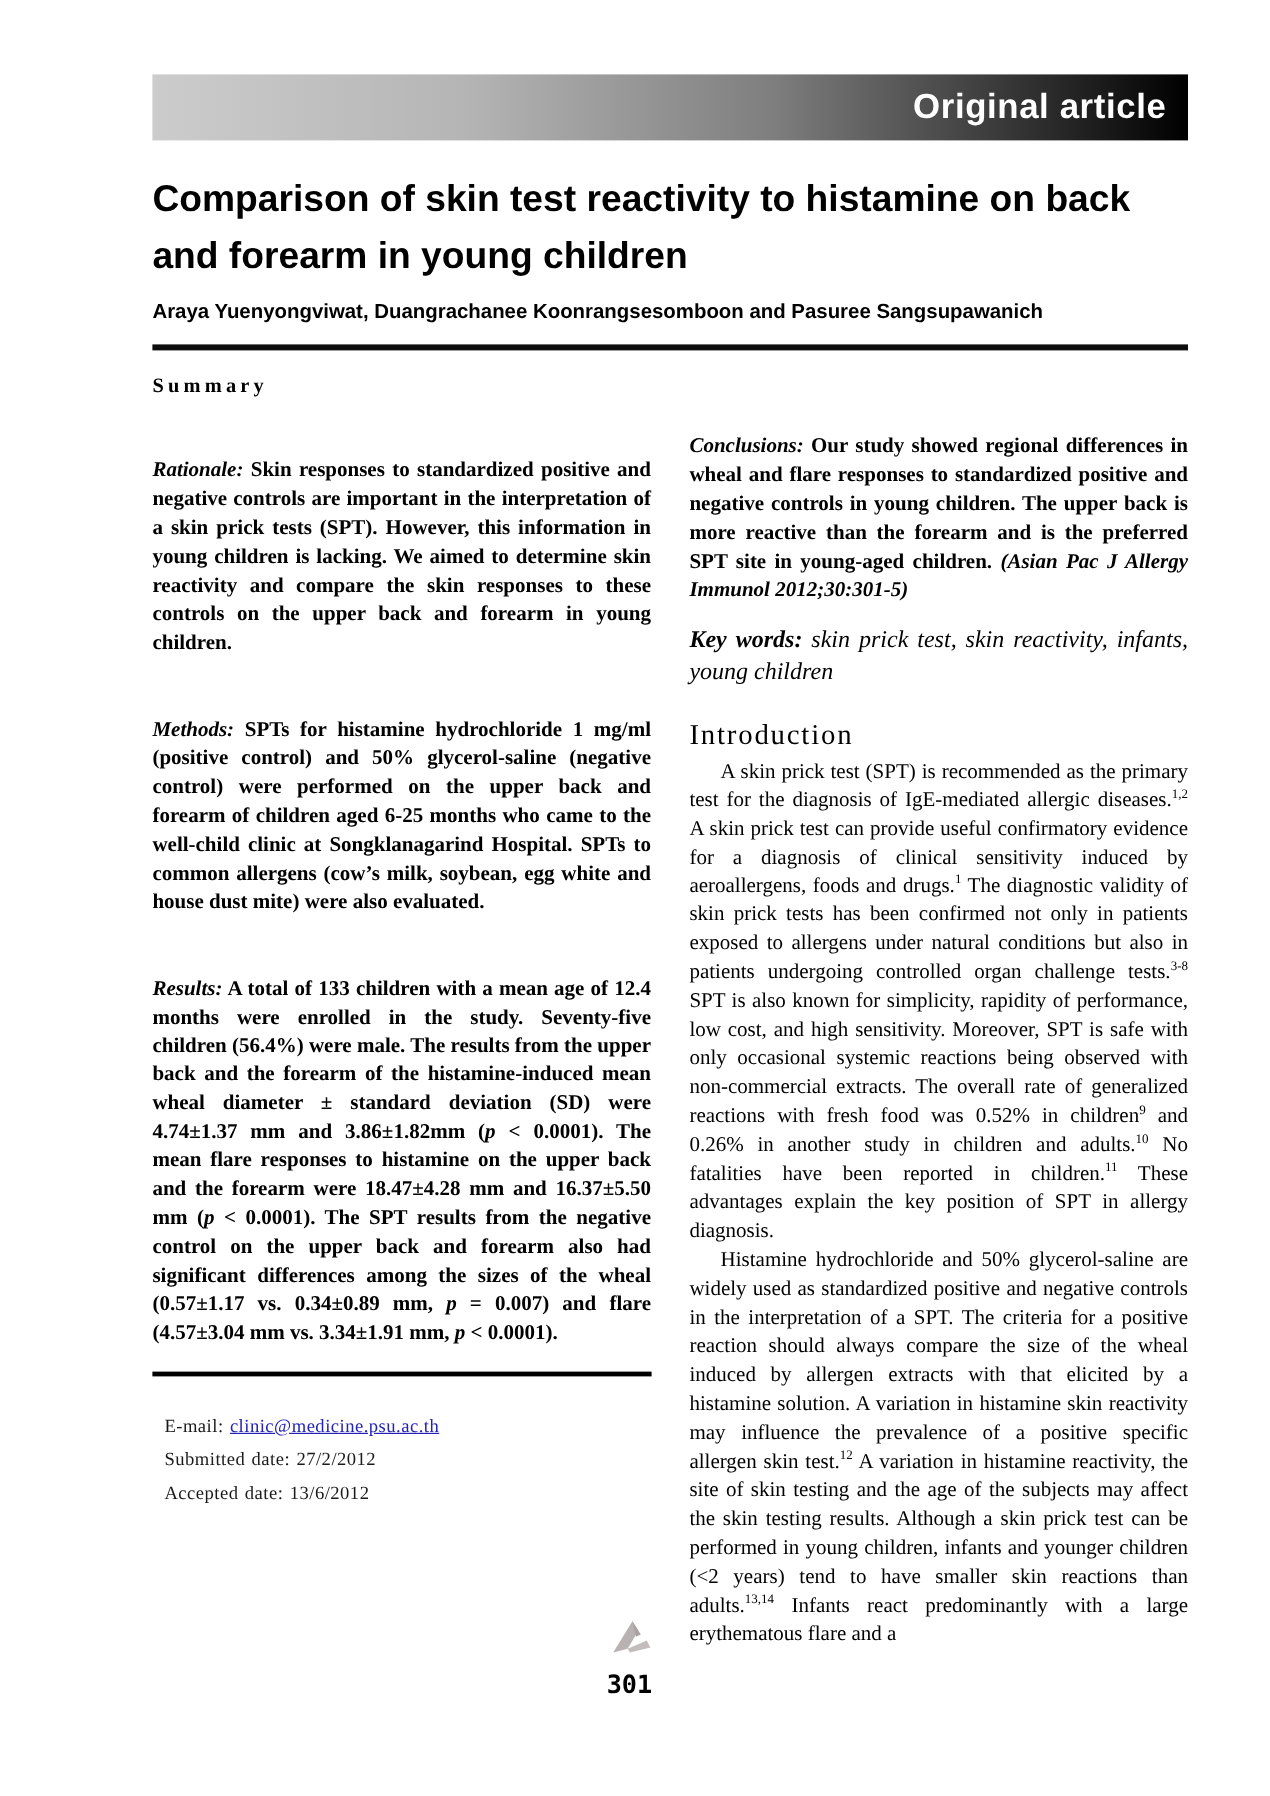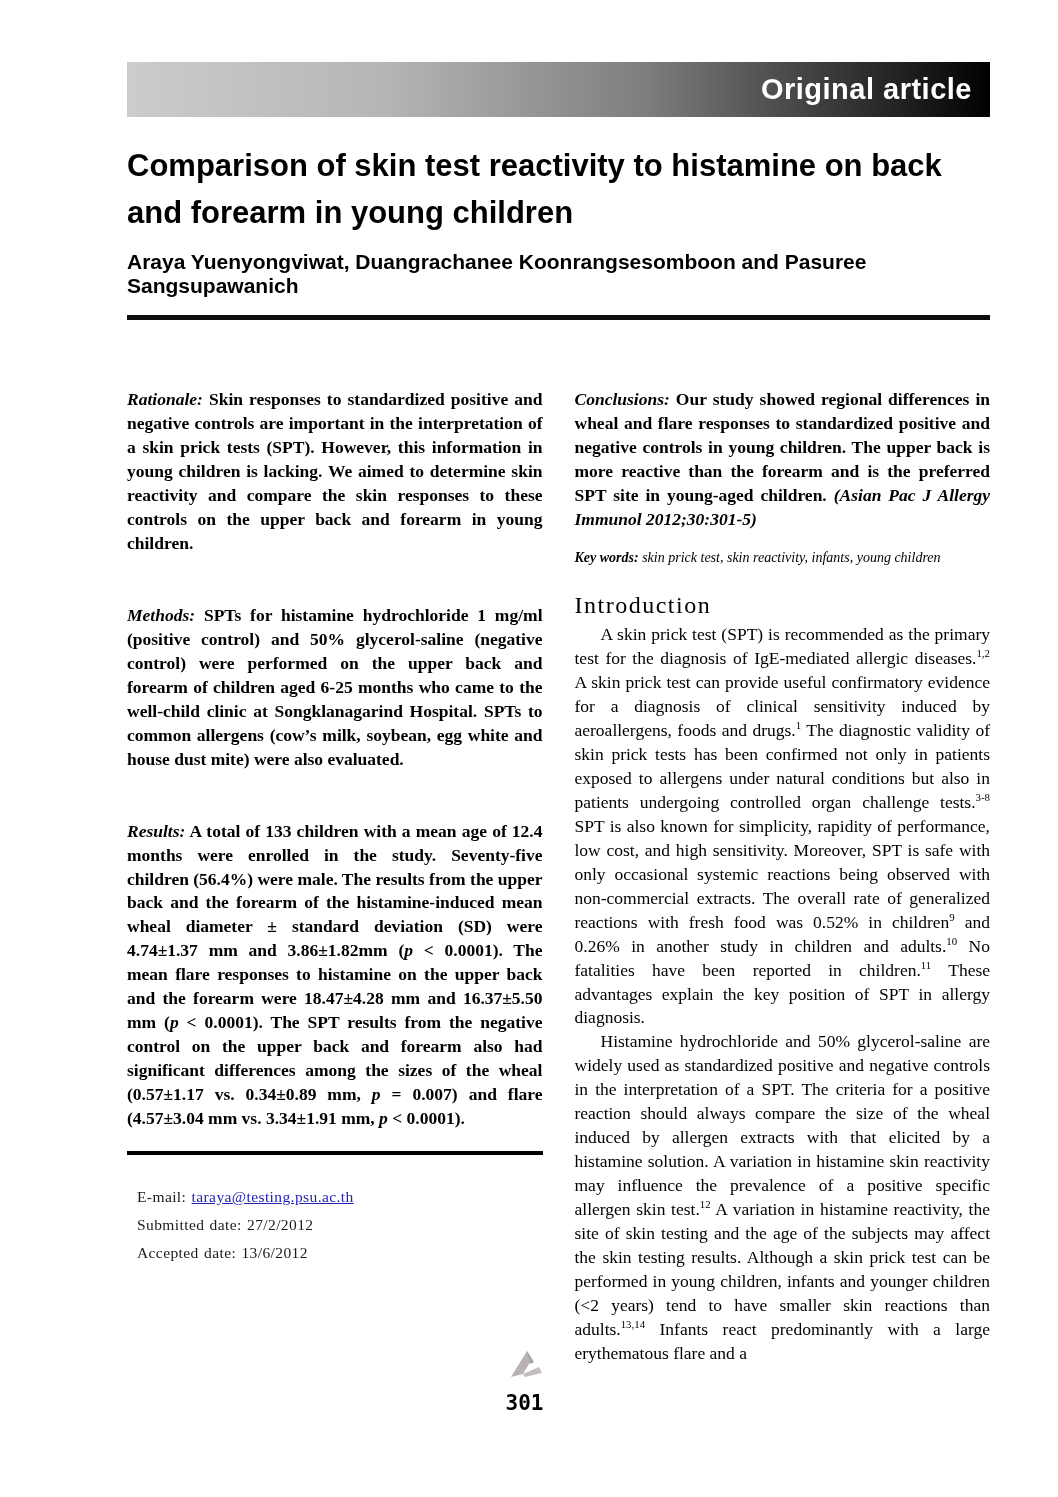--- a/index.html
+++ b/index.html
@@ -21,40 +21,40 @@
   }
 
   .article-title {
     margin-top:26px;
     font-family:"Liberation Sans", sans-serif;
     font-weight:bold; font-size:31px; line-height:1.5; color:#000;
   }
   .authors {
     margin-top:14px;
     font-family:"Liberation Sans", sans-serif;
-    font-weight:bold; font-size:21px;
+    font-weight:bold; font-size:17px;
   }
   .rule-thick { margin-top:17px; height:5px; background:#0d0d0d; }
 
   .cols { display:flex; gap:32px; margin-top:20px; }
   .col { flex:1 1 0; min-width:0; }
 
   .section-heading {
     font-weight:bold; font-size:17px; letter-spacing:3.5px; margin-bottom:9px;
   }
   .intro-heading {
     font-weight:normal; font-size:24px; letter-spacing:1.5px; margin:25px 0 4px 0;
   }
 
   .para {
     font-size:17.5px; line-height:1.37; text-align:justify; margin-bottom:11px;
   }
   .para.bold { font-weight:bold;margin-top:48px; }
   .para.indent { text-indent:26px; margin-bottom:0; }
-  .para.keywords { margin-top:16px; font-size:14px; }
+  .para.keywords { margin-top:16px; font-size:20px; }
 
   sup { font-size:0.62em; vertical-align:super; line-height:0; }
 
   .footnote-rule { margin-top:20px; height:4px; background:#000; }
   .footnote {
     margin-top:28px; padding:0 2px 0 10px;
     font-size:15.5px; line-height:1.8; letter-spacing:0.4px; word-spacing:2.5px;
     color:#1a1a1a; text-align:justify;
   }
   .footnote .plain-line { text-align:left; word-spacing:1px; }
@@ -79,27 +79,28 @@
 
   <h1 class="article-title">Comparison of skin test reactivity to histamine on back and forearm in young children</h1>
 
   <div class="authors">Araya Yuenyongviwat, Duangrachanee Koonrangsesomboon and Pasuree Sangsupawanich</div>
 
   <div class="rule-thick"></div>
 
   <div class="cols">
 
     <div class="col">
+      <div class="section-heading">Summary</div>
       <p class="para bold"><span style="font-style: italic;">Rationale:</span><span> Skin responses to standardized positive and negative controls are important in the interpretation of a skin prick tests (SPT). However, this information in young children is lacking. We aimed to determine skin reactivity and compare the skin responses to these controls on the upper back and forearm in young children.</span></p>
       <p class="para bold"><span style="font-style: italic;">Methods:</span><span> SPTs for histamine hydrochloride 1 mg/ml (positive control) and 50% glycerol-saline (negative control) were performed on the upper back and forearm of children aged 6-25 months who came to the well-child clinic at Songklanagarind Hospital. SPTs to common allergens (cow’s milk, soybean, egg white and house dust mite) were also evaluated.</span></p>
       <p class="para bold"><span style="font-style: italic;">Results:</span><span> A total of 133 children with a mean age of 12.4 months were enrolled in the study. Seventy-five children (56.4%) were male. The results from the upper back and the forearm of the histamine-induced mean wheal diameter ± standard deviation (SD) were 4.74±1.37 mm and 3.86±1.82mm (</span><span style="font-style: italic;">p</span><span> &lt; 0.0001). The mean flare responses to histamine on the upper back and the forearm were 18.47±4.28 mm and 16.37±5.50 mm (</span><span style="font-style: italic;">p</span><span> &lt; 0.0001). The SPT results from the negative control on the upper back and forearm also had significant differences among the sizes of the wheal (0.57±1.17 vs. 0.34±0.89 mm, </span><span style="font-style: italic;">p</span><span> = 0.007) and flare (4.57±3.04 mm vs. 3.34±1.91 mm, </span><span style="font-style: italic;">p</span><span> &lt; 0.0001).</span></p>
 
       <div class="footnote-rule"></div>
       <div class="footnote">
-        <div class="plain-line"><span>E-mail: </span><a class="email-link">taraya@testing.psu.ac.th</a></div>
+        <div class="plain-line"><span>E-mail: </span><a class="email-link">clinic@medicine.psu.ac.th</a></div>
         <div class="plain-line">Submitted date: 27/2/2012</div>
         <div class="plain-line">Accepted date: 13/6/2012</div>
       </div>
     </div>
 
     <div class="col">
       <p class="para bold"><span style="font-style: italic;">Conclusions:</span><span> Our study showed regional differences in wheal and flare responses to standardized positive and negative controls in young children. The upper back is more reactive than the forearm and is the preferred SPT site in young-aged children. </span><span style="font-style: italic;">(Asian Pac J Allergy Immunol 2012;30:301-5)</span></p>
       <p class="para keywords"><span style="font-style: italic; font-weight: bold;">Key words:</span><span style="font-style: italic;"> skin prick test, skin reactivity, infants, young children</span></p>
 
       <div class="intro-heading">Introduction</div>

